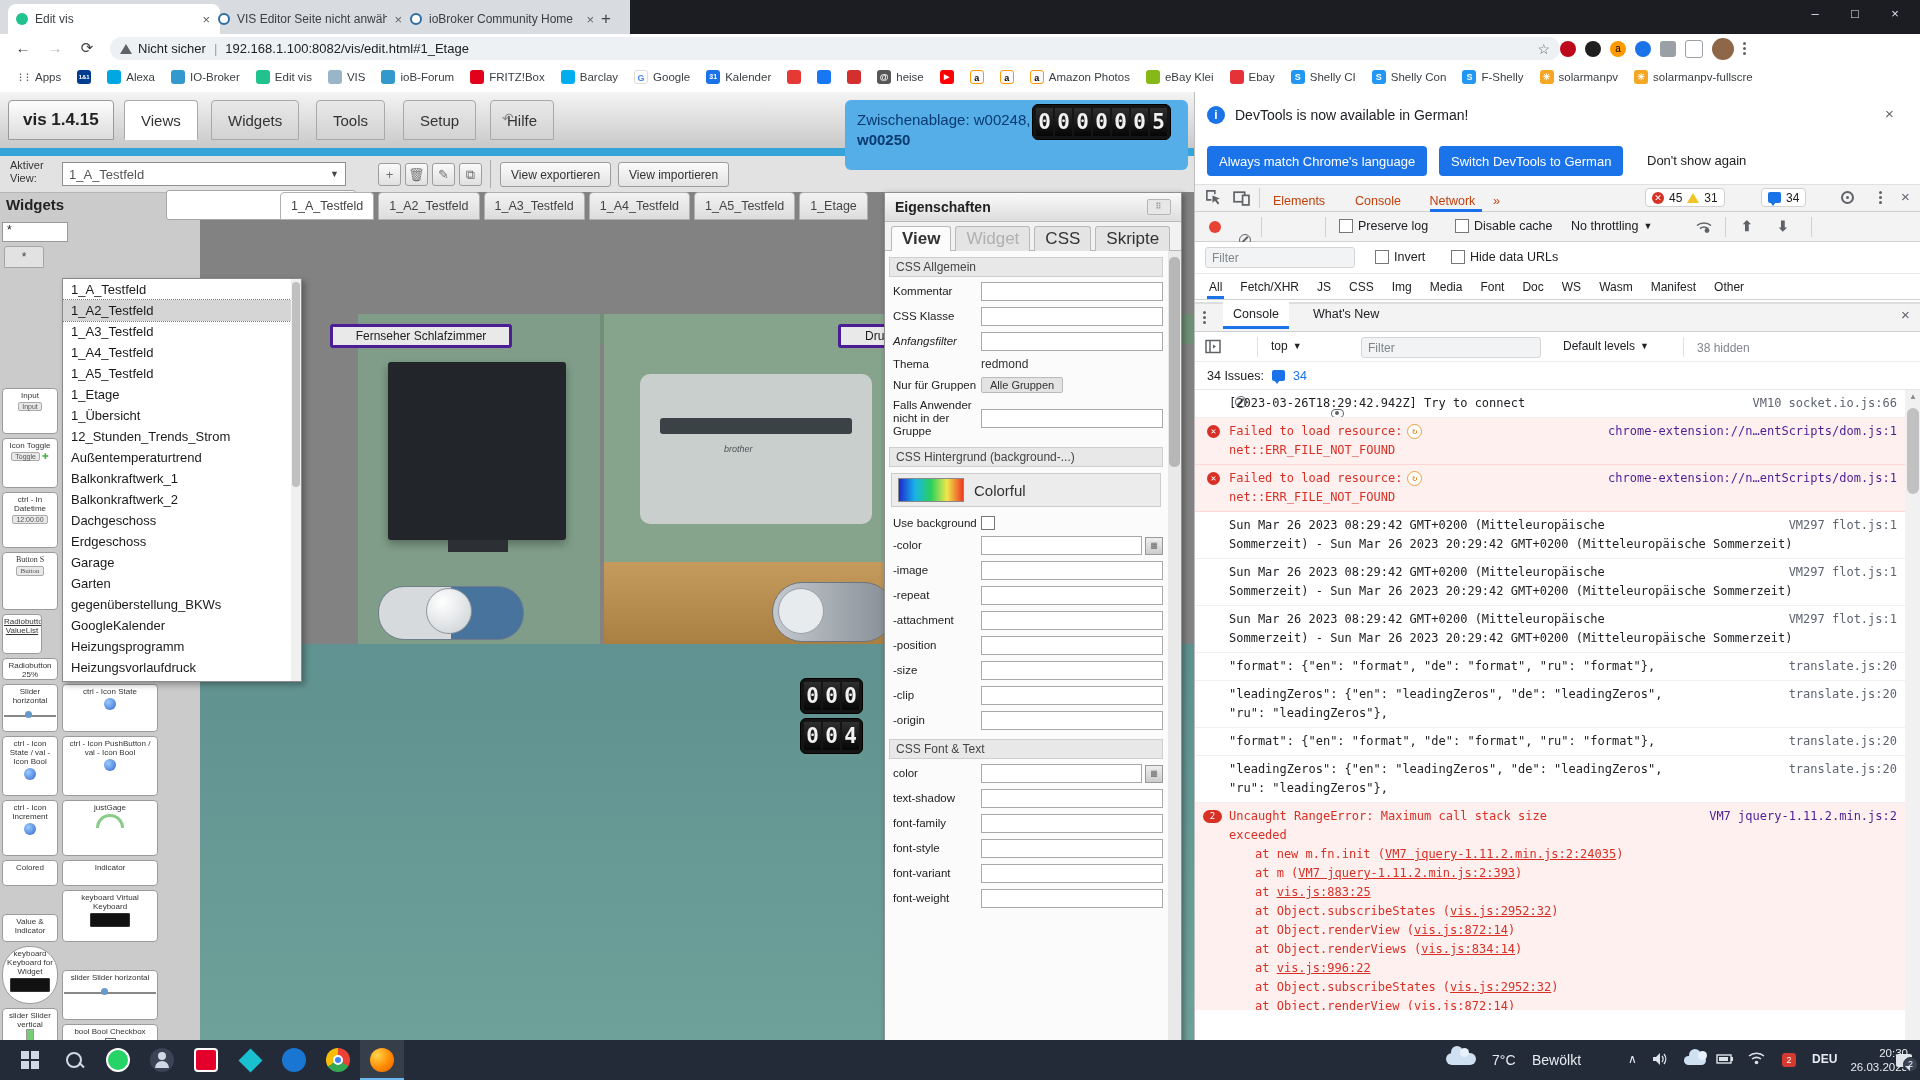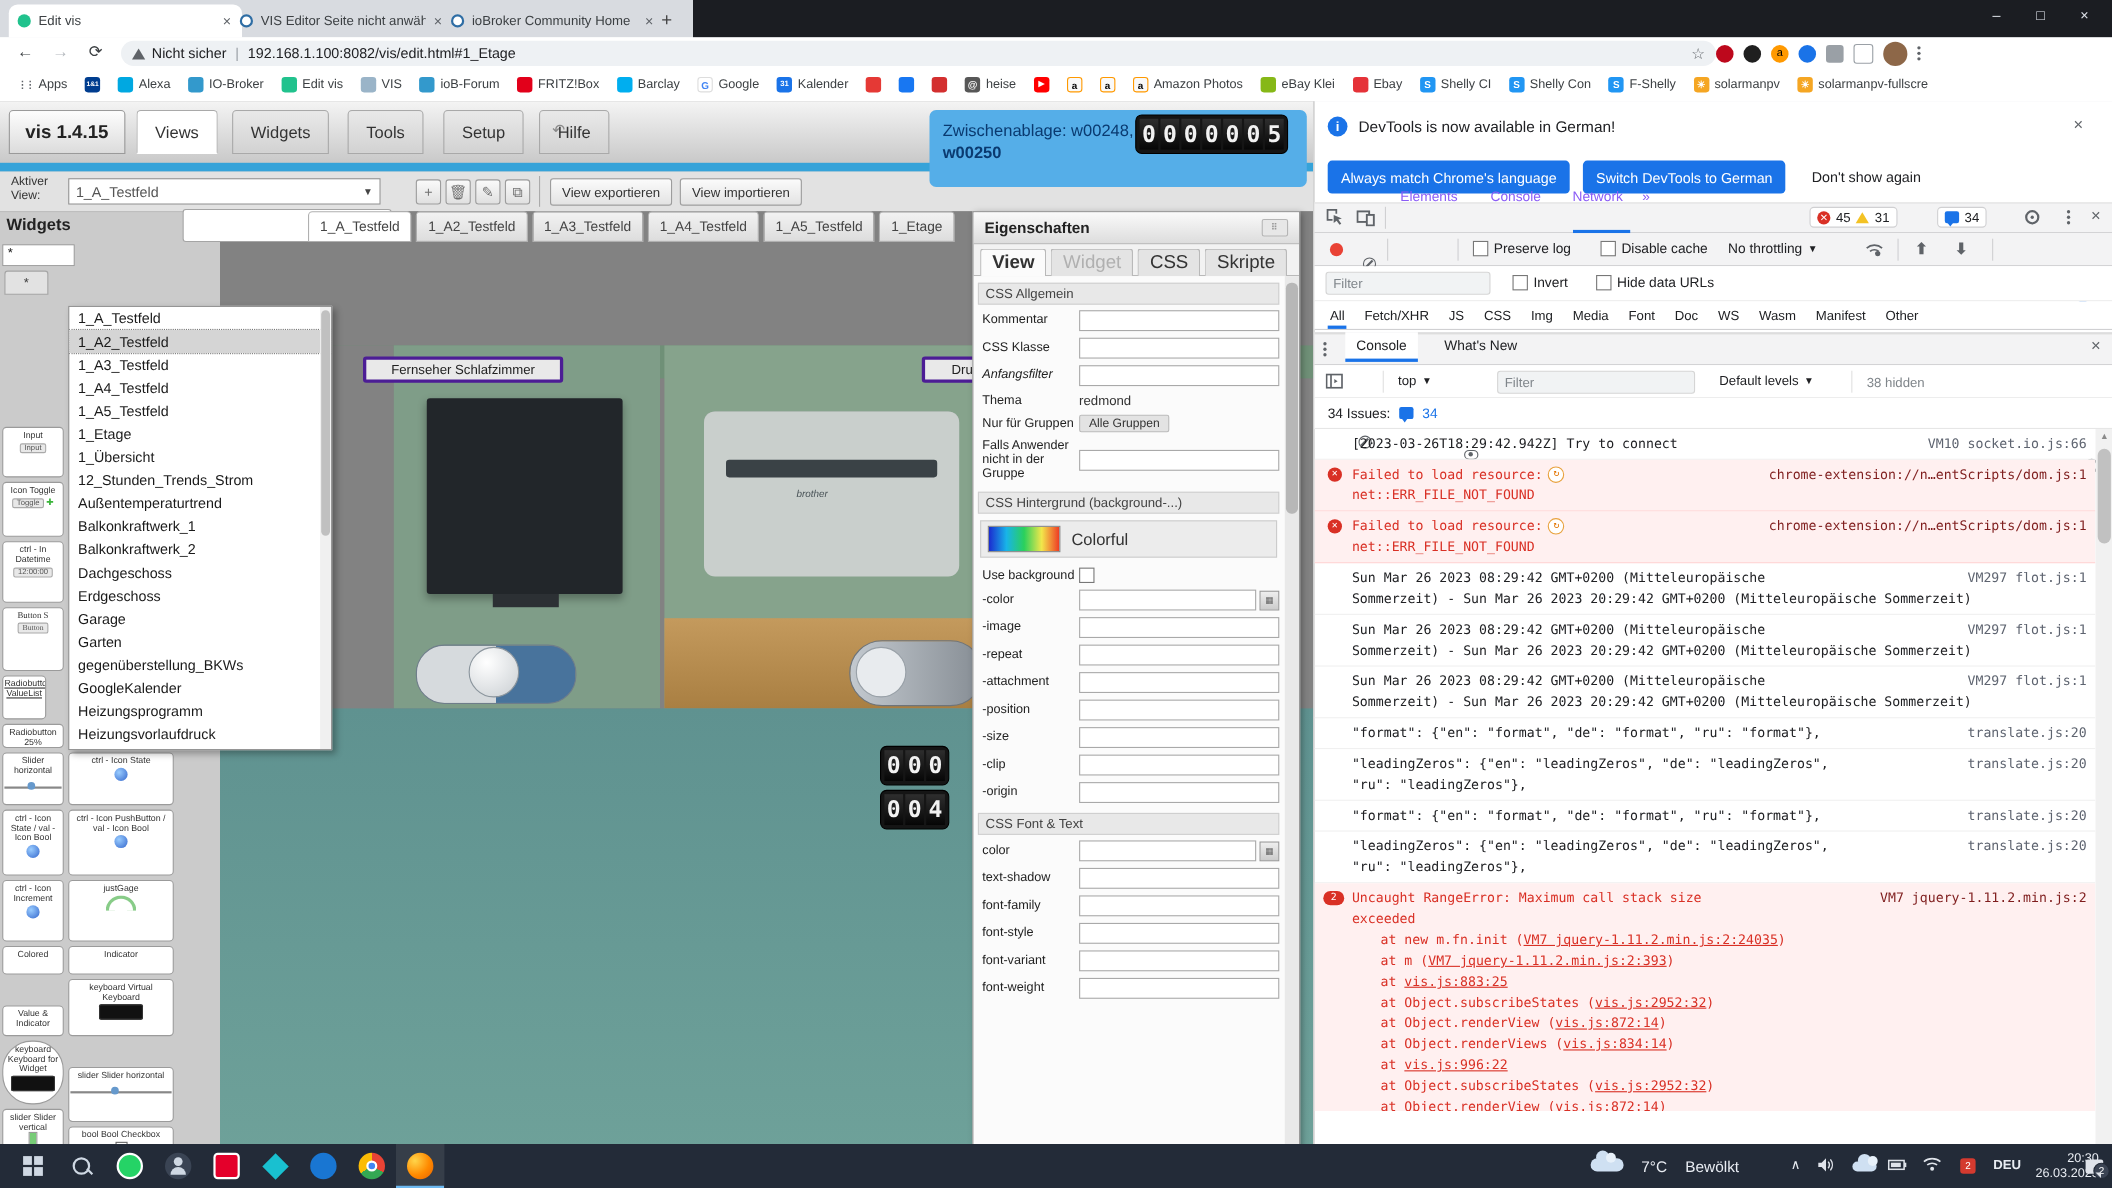--- a/index.html
+++ b/index.html
@@ -138,21 +138,21 @@
   
   .devtools{left:1194px;top:92px;width:726px;height:948px;background:#fff;border-left:1px solid #bdbdbd;box-sizing:border-box;}
   .info-i{left:12px;top:14px;width:18px;height:18px;border-radius:50%;background:#1a73e8;color:#fff;font-size:12px;
           font-weight:bold;text-align:center;line-height:18px;}
   .dt-banner-t{left:40px;top:15px;font-size:14px;color:#202124;}
   .bx{color:#5f6368;font-size:15px;}
   .dt-btn{top:54px;height:30px;background:#1a73e8;color:#fff;border-radius:4px;font-size:13px;display:flex;
           align-items:center;justify-content:center;padding:0 12px;box-sizing:border-box;white-space:nowrap;}
   .dt-link{top:61px;font-size:13px;color:#202124;}
   .dt-tabs{left:0;top:92px;width:726px;height:28px;background:#f3f3f4;border-top:1px solid #e0e0e0;border-bottom:1px solid #d0d0d2;box-sizing:border-box;}
-  .dt-tab{top:80px;font-size:12.5px;color:#8b5cf6;}
+  .dt-tab{top:102px;font-size:12.5px;color:#c2410c;}
   .dt-underline{top:117px;height:3px;background:#1a73e8;}
   .badgebox{top:96px;height:19px;border:1px solid #d0d0d2;border-radius:4px;display:flex;align-items:center;gap:5px;
             padding:0 6px;font-size:12px;color:#202124;background:#fff;box-sizing:border-box;}
   .errdot{width:12px;height:12px;border-radius:50%;background:#d93025;color:#fff;font-size:9px;line-height:12px;text-align:center;}
   .warntri{width:0;height:0;border-left:6px solid transparent;border-right:6px solid transparent;border-bottom:10px solid #f3c224;}
   .chatic{width:13px;height:11px;background:#1a73e8;border-radius:2px;position:relative;}
   .chatic:after{content:"";position:absolute;left:2px;bottom:-3px;border-left:3px solid transparent;border-right:3px solid transparent;border-top:4px solid #1a73e8;}
   .dt-nettb{left:0;top:120px;width:726px;height:30px;background:#f3f3f4;border-bottom:1px solid #d0d0d2;box-sizing:border-box;}
   .ic{color:#5f6368;font-size:14px;}
   .rec{width:12px;height:12px;border-radius:50%;background:#e94235;}
@@ -180,21 +180,21 @@
   .gear{width:13px;height:13px;border-radius:50%;border:2px solid #5f6368;position:relative;box-sizing:border-box;}
   .gear:before{content:"";position:absolute;left:3px;top:3px;width:3px;height:3px;border-radius:50%;background:#5f6368;}
   .gear.blue{border-color:#1a73e8;}
   .gear.blue:before{background:#1a73e8;}
   .issuesbar{left:0;top:270px;width:726px;height:28px;background:#fff;border-bottom:1px solid #e6e6e6;display:flex;
              align-items:center;gap:8px;padding-left:12px;font-size:12.5px;color:#202124;box-sizing:border-box;}
   .msgs{left:0;top:298px;width:710px;height:620px;overflow:hidden;font-family:"DejaVu Sans Mono",monospace;font-size:12px;}
   .mrow{position:relative;border-bottom:1px solid #f0f0f0;padding:4px 8px 4px 34px;line-height:19px;color:#202124;}
   .mrow.err{background:#fff0f0;border-bottom-color:#ffd6d6;color:#d93025;}
   .msrc{float:right;margin-left:14px;color:#5e6470;white-space:nowrap;}
-  .mrow.err .msrc{color:#7f1d1d;}
+  .mrow.err .msrc{color:#4c1d95;}
   .erric{position:absolute;left:12px;top:7px;width:13px;height:13px;border-radius:50%;background:#d93025;color:#fff;
          font-size:9px;line-height:13px;text-align:center;}
   .extrld{color:#e37400;border:1.5px solid #e8a13c;border-radius:50%;width:13px;height:13px;display:inline-block;
           font-size:9px;line-height:13px;text-align:center;vertical-align:middle;margin-left:5px;background:#fff;}
   .cntpill{position:absolute;left:8px;top:7px;min-width:13px;height:13px;border-radius:7px;background:#d93025;color:#fff;
            font-size:9px;line-height:13px;text-align:center;padding:0 3px;}
   .stackln{padding-left:26px;}
   .stackln .lnk{text-decoration:underline;}
   .dtscroll{left:710px;top:298px;width:16px;height:650px;background:#f1f1f1;}
   .dtarrow{left:714px;top:300px;font-size:8px;color:#8a8a8a;}

